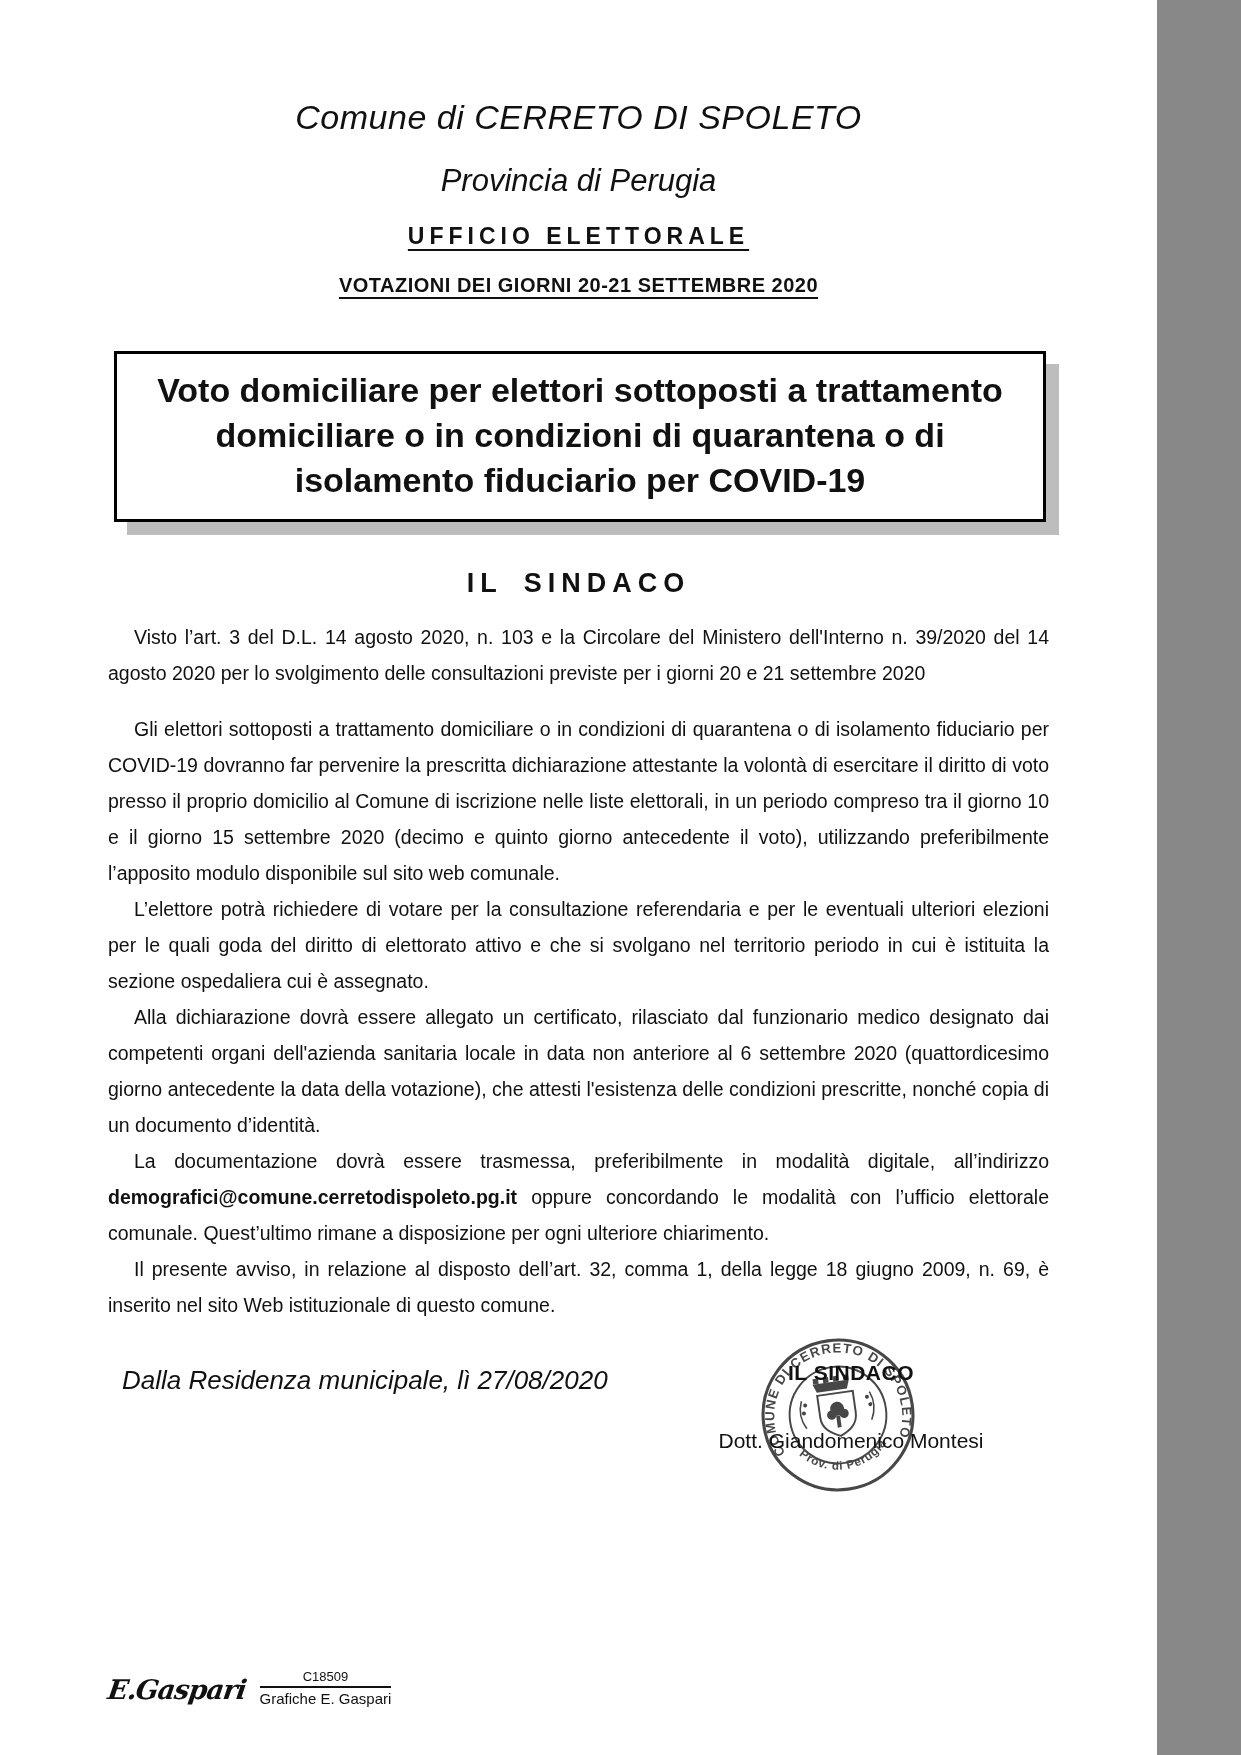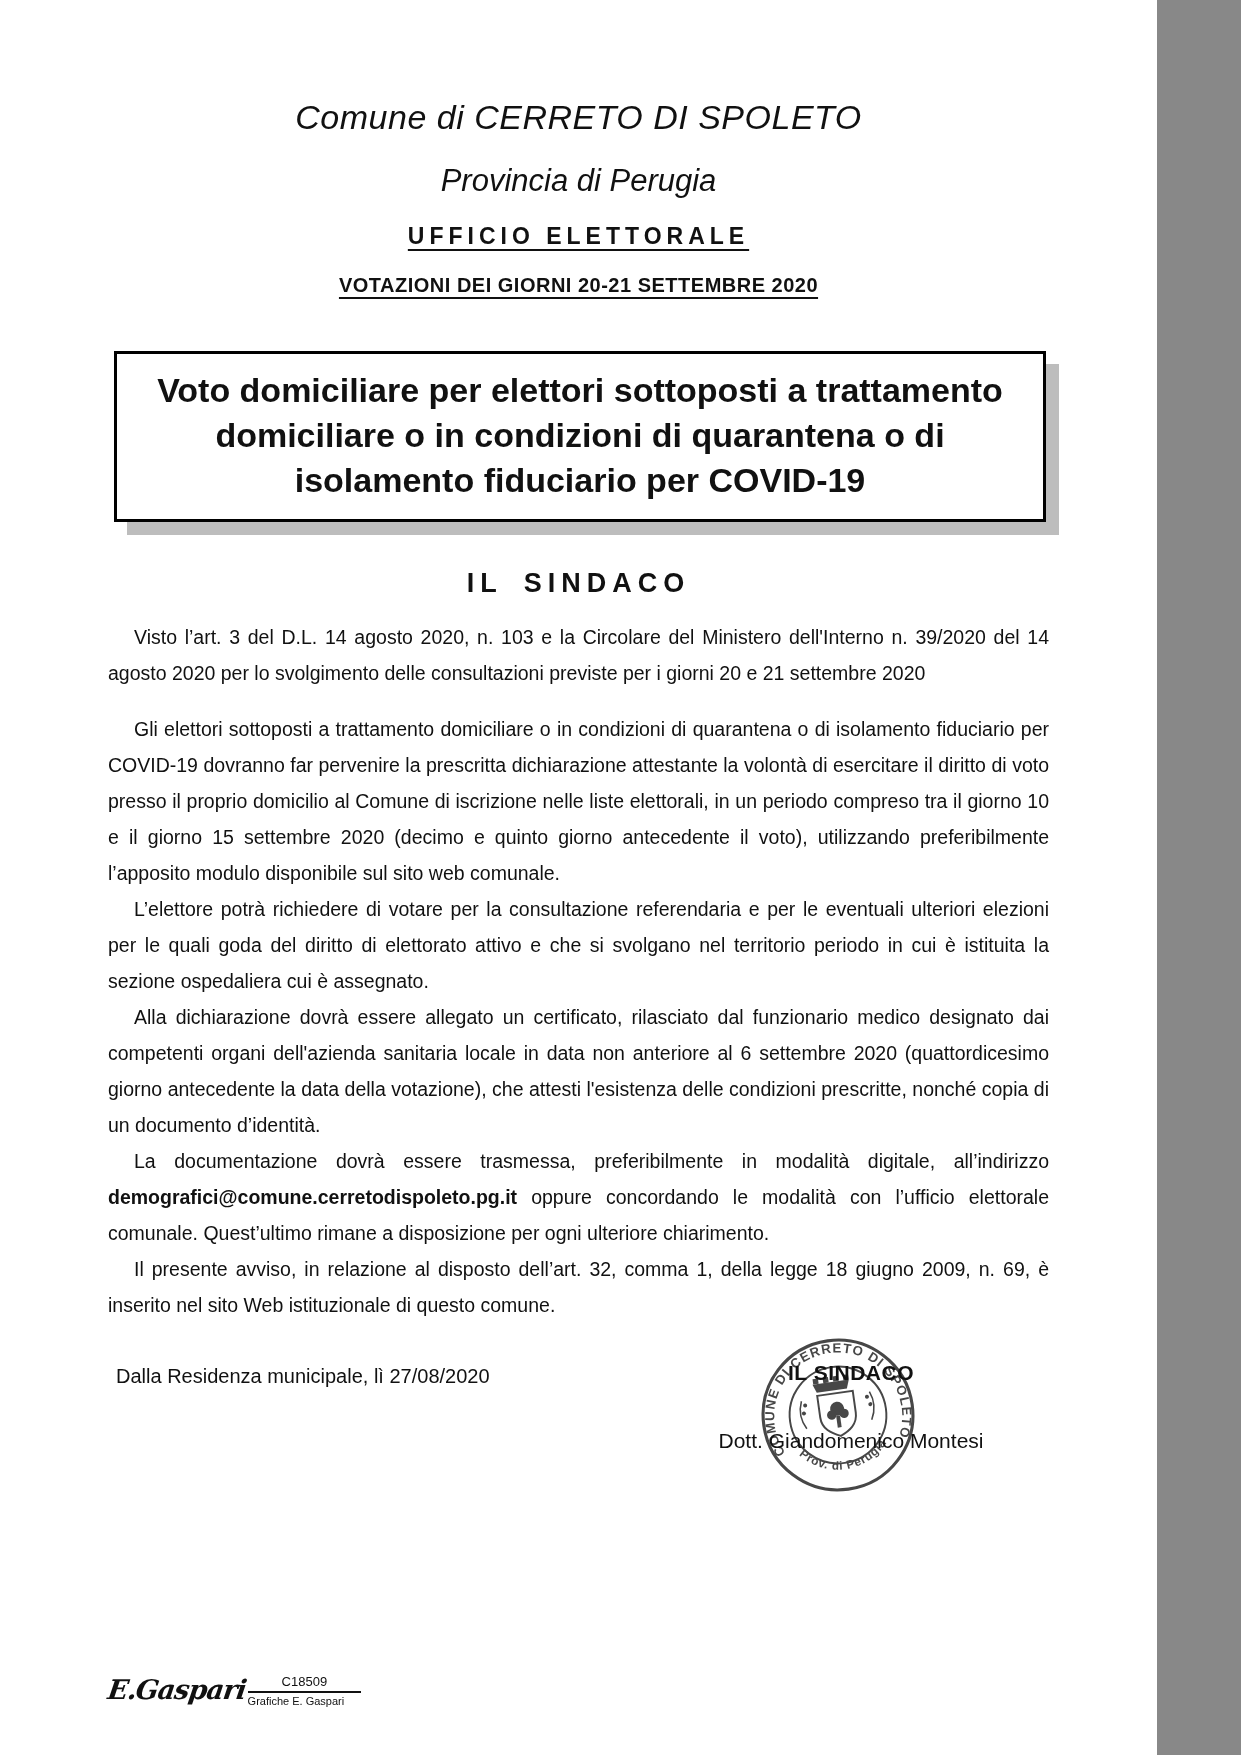--- a/index.html
+++ b/index.html
@@ -63,22 +63,22 @@
     font-size:19.5px;line-height:36px;
     text-align:justify;text-indent:26px;
   }
   .email{font-weight:bold;}
   .closing{
     position:relative;
     margin-top:30px;
     height:200px;
   }
   .dateline{
-    position:absolute;left:8px;top:12px;
-    font-size:20px;
+    position:absolute;left:14px;top:12px;
+    font-size:26px;font-style:italic;
   }
   .signature-block{
     position:absolute;top:8px;right:28px;
     width:340px;text-align:center;
   }
   .sig-role{font-size:21px;font-weight:bold;letter-spacing:.5px;}
   .sig-name{margin-top:44px;font-size:21px;}
   .stamp{
     position:absolute;left:652px;top:-16px;
     width:156px;height:156px;
@@ -95,29 +95,29 @@
     display:flex;align-items:flex-end;
   }
   .gaspari-logo{
     font-family:"DejaVu Serif", serif;
     font-style:italic;font-weight:bold;
     font-size:27px;letter-spacing:-1px;
     transform:skewX(-8deg);
     padding-bottom:2px;
   }
   .print-info{
-    margin-left:2px;
+    margin-left:14px;text-align:center;
   }
   .print-code{
     font-size:13px;
     padding:0 34px 2px;
     border-bottom:2px solid #111;
   }
   .print-name{
-    font-size:11px;padding-top:2px;
+    font-size:15px;padding-top:2px;
   }
 </style>
 </head>
 <body>
 
 <div class="page">
 
   <div class="municipality center">Comune di CERRETO DI SPOLETO</div>
 
   <div class="province center">Provincia di Perugia</div>

